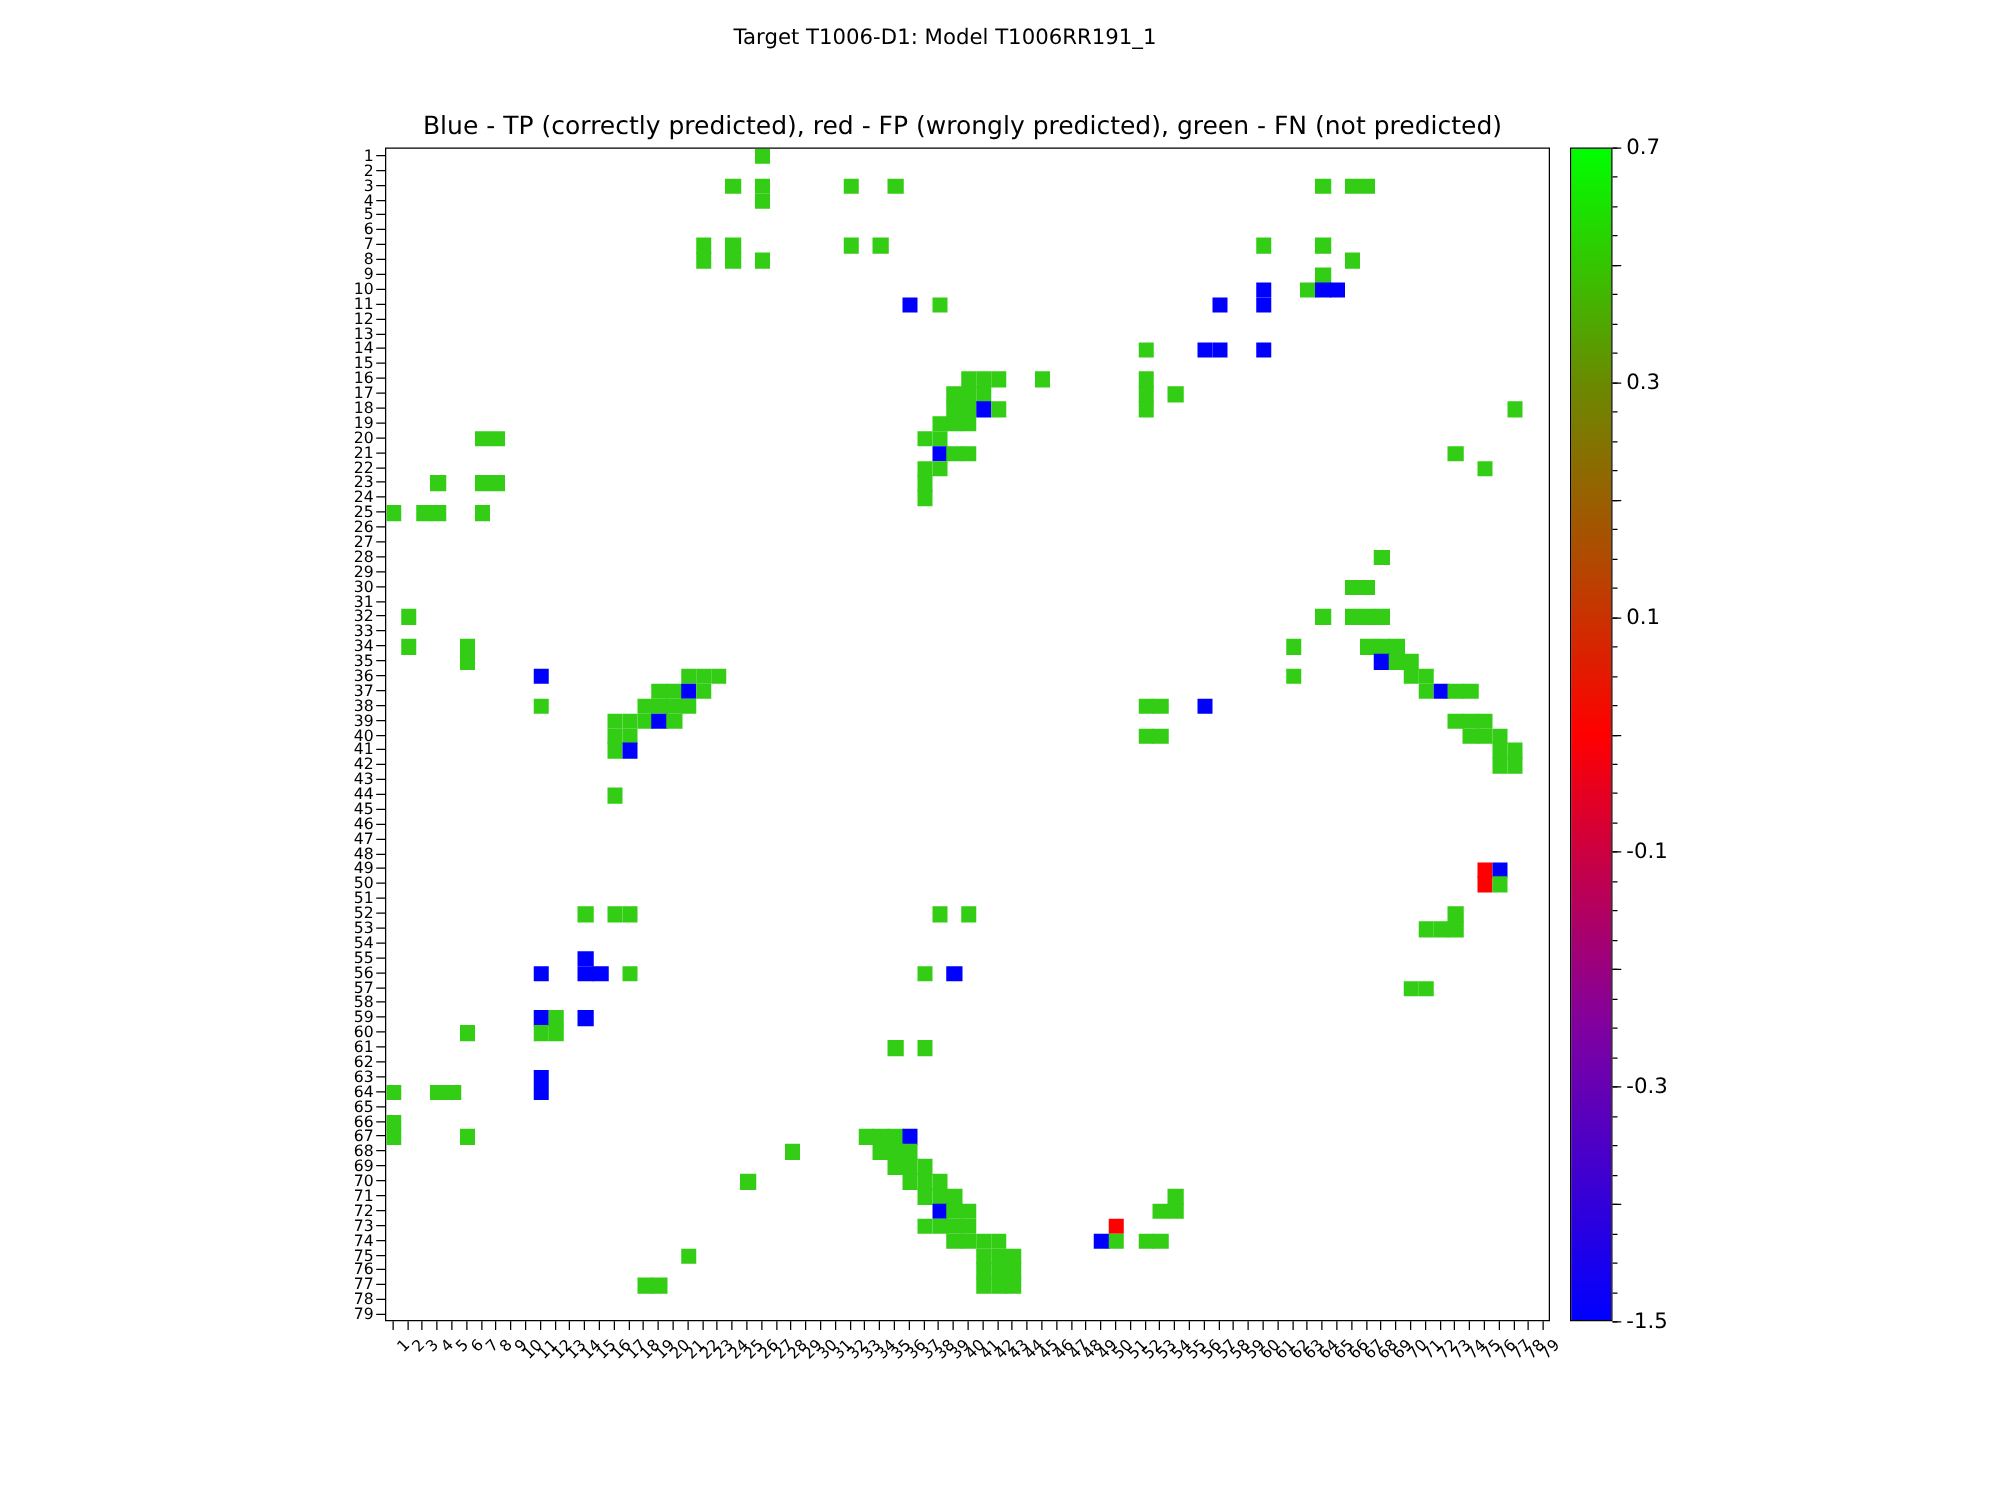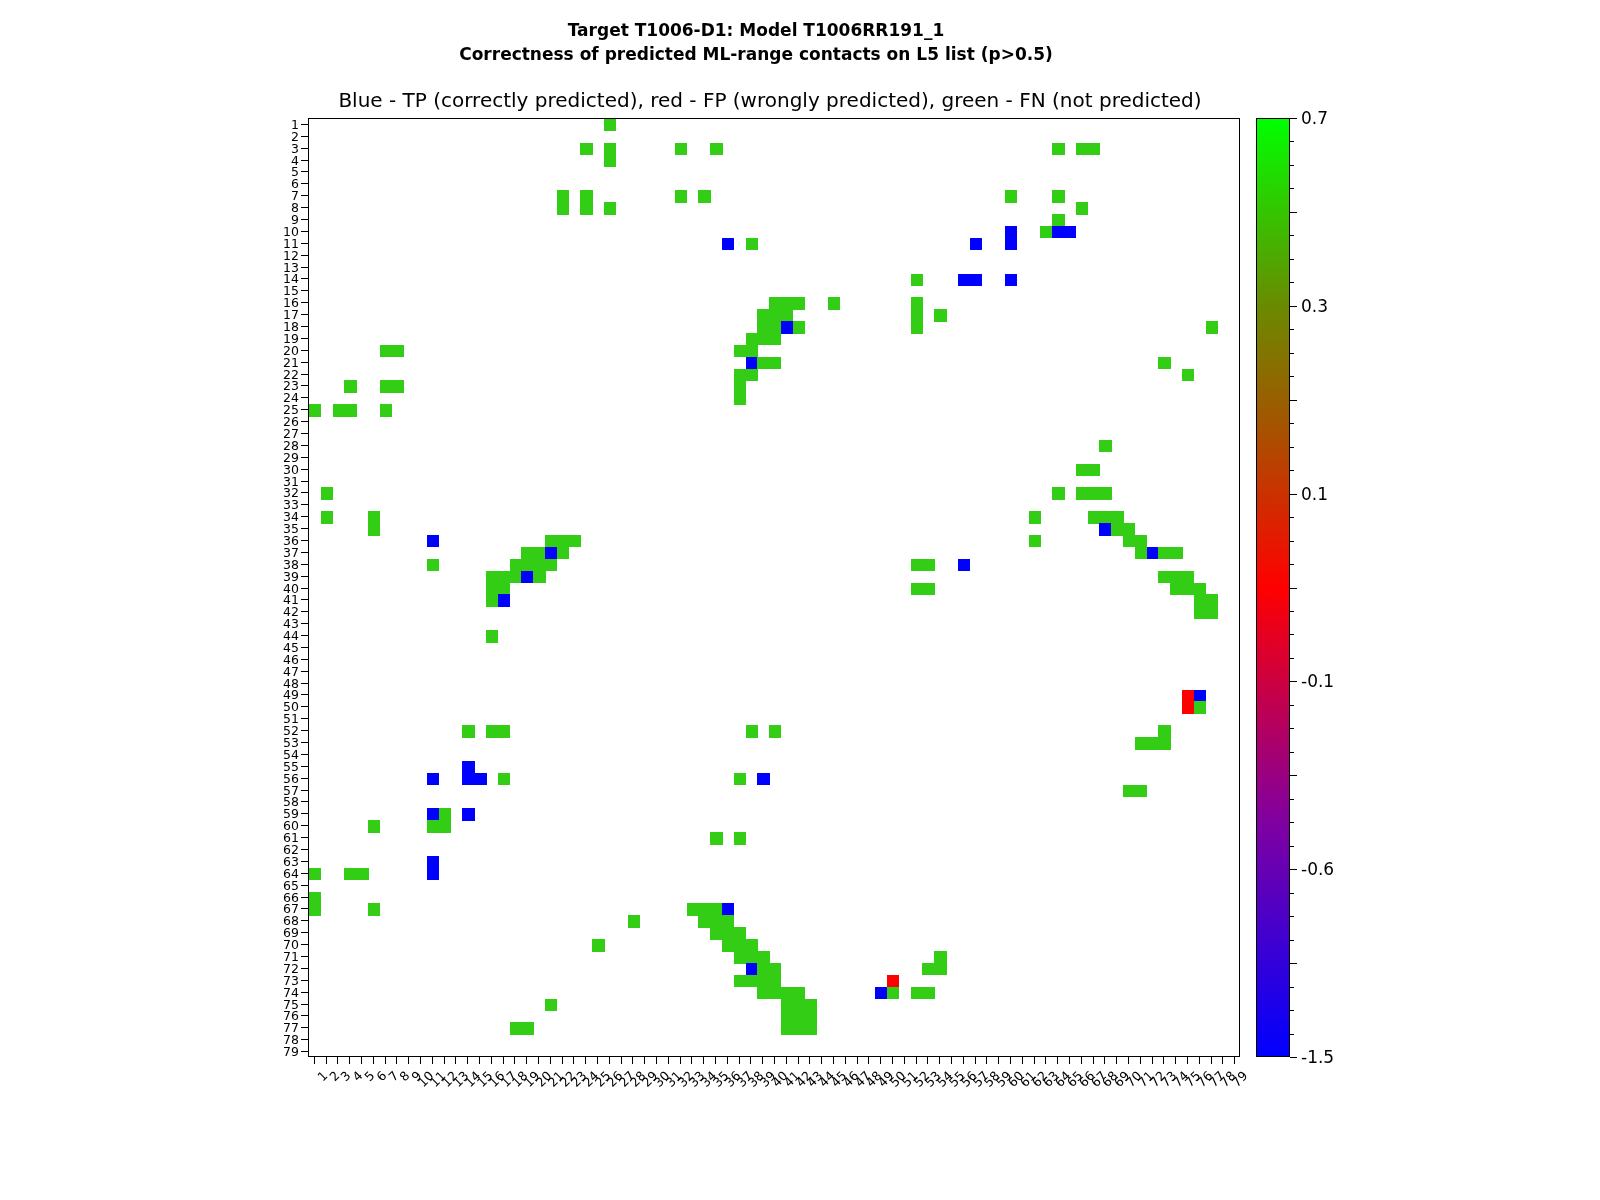--- a/index.html
+++ b/index.html
@@ -6,21 +6,20 @@
   body{
     width:1600px;height:1200px;
     background:#ffffff;
     font-family:"DejaVu Sans", sans-serif;
     overflow:hidden;
     position:relative;
   }
   #titleblock{
     position:absolute; left:0; top:18px; width:1512px;
     text-align:center;
-    font-weight:bold;
   }
   #titleblock .tline{
     font-size:17px; color:#000; line-height:24px; white-space:pre;
   }
   #subtitle{
     position:absolute; left:0; top:88px; width:1540px;
     text-align:center; font-size:20px; color:#000;
   }
 
   
@@ -51,21 +50,20 @@
   #cbar{position:absolute; inset:0; border:1.1px solid #000; box-sizing:border-box;}
   .cbtick{position:absolute; left:100%; width:7px; height:0; border-top:1.1px solid #000;}
   .cblab{position:absolute; left:100%; margin-left:11px; font-size:17px; color:#000;
          white-space:nowrap; transform:translateY(-50%);}
 </style>
 </head>
 <body>
 
 <div id="titleblock">
   <div class="tline">Target T1006-D1: Model T1006RR191_1</div>
-  <div class="tline">Correctness of predicted ML-range contacts on L5 list (p&gt;0.5)</div>
 </div>
 
 <div id="subtitle">Blue - TP (correctly predicted), red - FP (wrongly predicted), green - FN (not predicted)</div>
 
 <div id="plot-wrap">
   <div id="plot-frame">
     <div id="cells-layer">
         <div class="cell" style="left: 294.937px; top: 0px; width: 12.3975px; height: 12.4861px; background: rgb(50, 205, 20);"></div>
         <div class="cell" style="left: 271.342px; top: 23.7722px; width: 12.3975px; height: 12.4861px; background: rgb(50, 205, 20);"></div>
         <div class="cell" style="left: 294.937px; top: 23.7722px; width: 12.3975px; height: 12.4861px; background: rgb(50, 205, 20);"></div>
@@ -620,21 +618,21 @@
       <div class="cbtick" style="top: 20%;"></div>
       <div class="cblab" style="top: 20%;">0.3</div>
       <div class="cbtick" style="top: 30%;"></div>
       <div class="cbtick" style="top: 40%;"></div>
       <div class="cblab" style="top: 40%;">0.1</div>
       <div class="cbtick" style="top: 50%;"></div>
       <div class="cbtick" style="top: 60%;"></div>
       <div class="cblab" style="top: 60%;">-0.1</div>
       <div class="cbtick" style="top: 70%;"></div>
       <div class="cbtick" style="top: 80%;"></div>
-      <div class="cblab" style="top: 80%;">-0.6</div>
+      <div class="cblab" style="top: 80%;">-0.3</div>
       <div class="cbtick" style="top: 90%;"></div>
       <div class="cbtick" style="top: 100%;"></div>
       <div class="cblab" style="top: 100%;">-1.5</div>
       <div class="cbtick" style="top: 0%; width: 4px;"></div>
       <div class="cbtick" style="top: 2.5%; width: 4px;"></div>
       <div class="cbtick" style="top: 5%; width: 4px;"></div>
       <div class="cbtick" style="top: 7.5%; width: 4px;"></div>
       <div class="cbtick" style="top: 10%; width: 4px;"></div>
       <div class="cbtick" style="top: 12.5%; width: 4px;"></div>
       <div class="cbtick" style="top: 15%; width: 4px;"></div>

